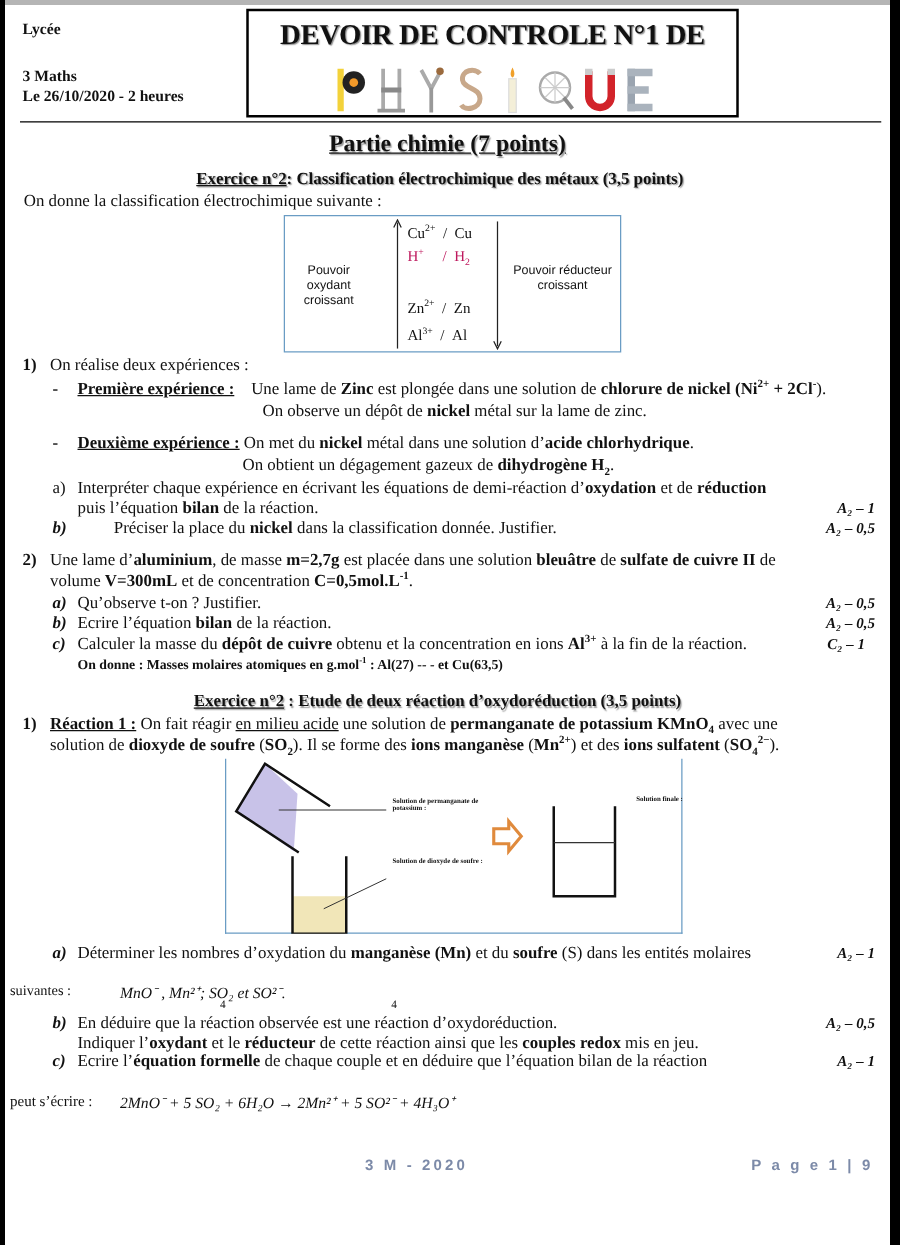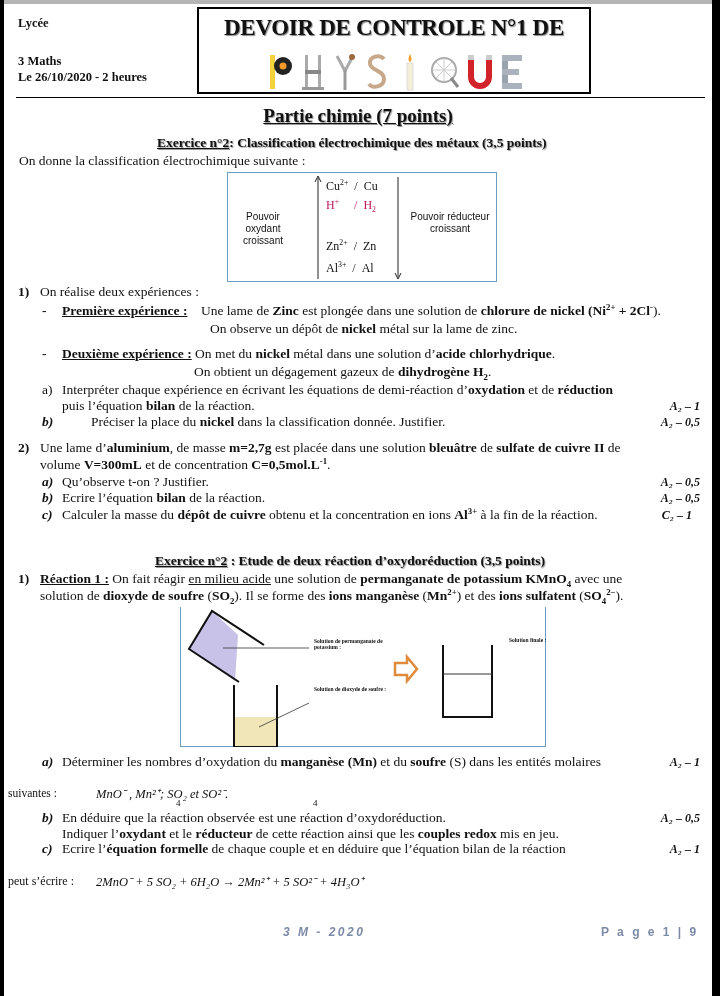--- a/index.html
+++ b/index.html
@@ -167,20 +167,21 @@
 
   <div class="abs f13 i b" style="left:38px;top:470px;">a)</div>
   <div class="abs f13" style="left:58px;top:470px;">Qu’observe t-on ? Justifier.</div>
   <div class="abs score" style="right:12px;top:471px;">A₂ – 0,5</div>
   <div class="abs f13 i b" style="left:38px;top:486px;">b)</div>
   <div class="abs f13" style="left:58px;top:486px;"><span>Ecrire l’équation </span><span class="b">bilan</span><span> de la réaction.</span></div>
   <div class="abs score" style="right:12px;top:487px;">A₂ – 0,5</div>
   <div class="abs f13 i b" style="left:38px;top:503px;">c)</div>
   <div class="abs f13" style="left:58px;top:503px;"><span>Calculer la masse du </span><span class="b">dépôt de cuivre</span><span> obtenu et la concentration en ions </span><span class="b">Al</span><sup class="b">3+</sup><span> à la fin de la réaction.</span></div>
   <div class="abs score" style="right:20px;top:504px;">C₂ – 1</div>
+  <div class="abs b" style="left:58px;top:522px;font-size:11px;"><span>On donne : Masses molaires atomiques en g.mol</span><sup>-1</sup><span> : Al(27) -- - et Cu(63,5)</span></div>
 
   <div class="abs ex-title" style="left:151px;top:549px;"><span class="u">Exercice n°2</span><span> : Etude de deux réaction d’oxydoréduction (3,5 points)</span></div>
   <div class="abs f13 b" style="left:14px;top:567px;">1)</div>
   <div class="abs f13" style="left:36px;top:567px;"><span class="b u">Réaction 1 :</span><span> On fait réagir </span><span class="u">en milieu acide</span><span> une solution de </span><span class="b">permanganate de potassium KMnO</span><sub class="b">4</sub><span> avec une</span></div>
   <div class="abs f13" style="left:36px;top:584px;"><span>solution de </span><span class="b">dioxyde de soufre</span><span> (</span><span class="b">SO</span><sub class="b">2</sub><span>). Il se forme des </span><span class="b">ions manganèse</span><span> (</span><span class="b">Mn</span><sup class="b">2+</sup><span>) et des </span><span class="b">ions sulfatent</span><span> (</span><span class="b">SO</span><sub class="b">4</sub><sup class="b">2−</sup><span>).</span></div>
 
   <div class="fig-box">
     <svg width="366" height="140" style="position:absolute;left:0;top:0;">
 
       <polygon points="31,4 57,28 54,74 8,42" fill="#c8c2e8"></polygon>
@@ -213,15 +214,15 @@
   <div class="abs f13" style="left:58px;top:806px;">En déduire que la réaction observée est une réaction d’oxydoréduction.</div>
   <div class="abs score" style="right:12px;top:807px;">A₂ – 0,5</div>
   <div class="abs f13" style="left:58px;top:822px;"><span>Indiquer l’</span><span class="b">oxydant</span><span> et le </span><span class="b">réducteur</span><span> de cette réaction ainsi que les </span><span class="b">couples redox</span><span> mis en jeu.</span></div>
 
   <div class="abs f13 i b" style="left:38px;top:837px;">c)</div>
   <div class="abs f13" style="left:58px;top:837px;"><span>Ecrire l’</span><span class="b">équation formelle</span><span> de chaque couple et en déduire que l’équation bilan de la réaction</span></div>
   <div class="abs score" style="right:12px;top:838px;">A₂ – 1</div>
   <div class="abs" style="left:4px;top:870px;font-size:12px;">peut s’écrire :</div>
   <div class="abs i" style="left:92px;top:869px;font-size:12.5px;">2MnO⁻ + 5 SO₂ + 6H₂O  →  2Mn²⁺ + 5 SO²⁻ + 4H₃O⁺</div>
 
-  <div class="abs footer" style="left:279px;top:921px;font-style:italic;">3 M -   2020</div>
+  <div class="abs footer" style="left:288px;top:921px;">3 M -   2020</div>
   <div class="abs footer" style="left:597px;top:921px;">P a g e 1 | 9</div>
 </div>
 
 </body></html>

